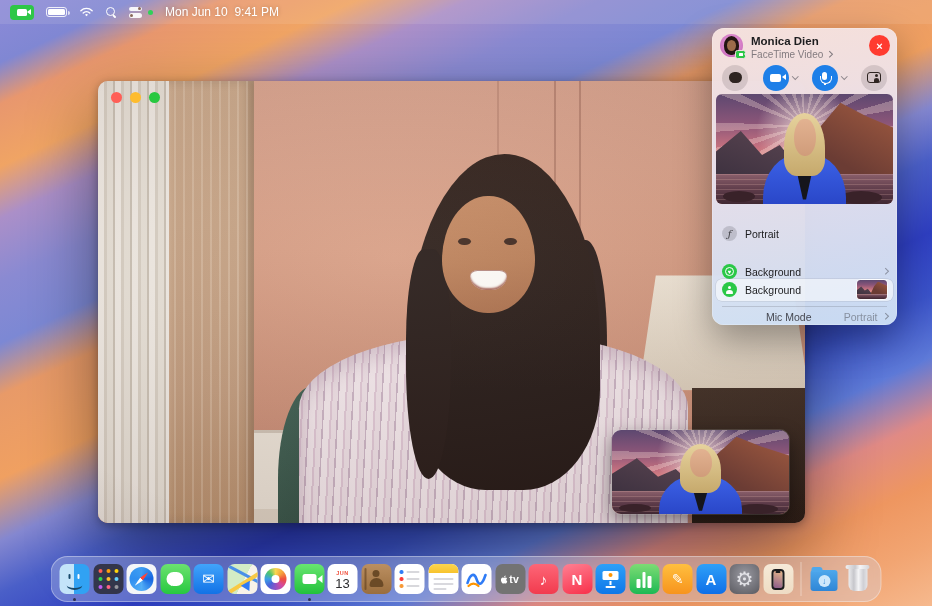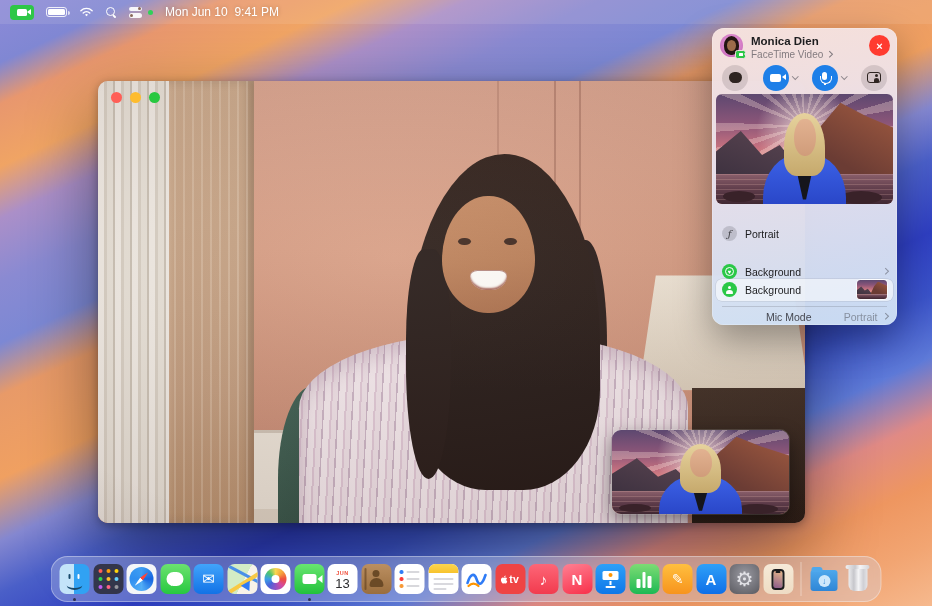--- a/index.html
+++ b/index.html
@@ -227,21 +227,21 @@
   .ct-body { position:absolute; left:8px; top:14px; width:14px; height:9px; border-radius:7px 7px 2px 2px; background:#6b4a26; }
   .ct-spine { position:absolute; left:3px; top:4px; width:2px; height:22px; background:rgba(80,50,20,0.5); border-radius:1px; }
   .i-reminders .dk-clip { background:#fff; flex-direction:column; align-items:flex-start; justify-content:center; gap:3.5px; padding-left:5px; }
   .rem-row { display:flex; align-items:center; gap:3px; }
   .rem-dot { width:3.5px; height:3.5px; border-radius:50%; }
   .rem-line { width:13px; height:2px; border-radius:1px; background:#d8d8dc; }
   .i-notes .dk-clip { background:#fff; flex-direction:column; }
   .notes-top { position:absolute; left:0; top:0; right:0; height:9px; background:linear-gradient(180deg,#fbd54e,#f7c32e); }
   .notes-line { position:absolute; left:5px; right:5px; height:1.8px; background:#d9d9de; border-radius:1px; }
   .i-freeform .dk-clip { background:#fff; }
-  .i-appletv .dk-clip { background:#ef4444; color:#fff; gap:1.5px; }
+  .i-appletv .dk-clip { background:#737373; color:#fff; gap:1.5px; }
   .atv-txt { font-size:10.5px; font-weight:700; letter-spacing:0.3px; }
   .i-music .dk-clip { background:linear-gradient(180deg,#fd6677,#f23b4e); color:#fff; font-size:15px; }
   .i-news .dk-clip { background:linear-gradient(160deg,#ff8092,#f8304a); color:#fff; font-size:15px; font-weight:800; }
   .i-keynote .dk-clip { background:linear-gradient(180deg,#2da0f8,#0f77e8); flex-direction:column; gap:1px; }
   .kn-top { width:16px; height:9px; background:#fff; border-radius:1.5px; display:flex; align-items:center; justify-content:center; }
   .kn-top i { width:4px; height:4px; border-radius:50%; background:#ff9500; }
   .kn-stem { width:2px; height:4px; background:#fff; }
   .kn-base { width:10px; height:2px; background:#fff; border-radius:1px; }
   .i-numbers .dk-clip { background:linear-gradient(180deg,#7ddc74,#1db954); align-items:flex-end; gap:2px; padding-bottom:6px; }
   .num-bar { width:3.5px; background:#fff; border-radius:1px; }

